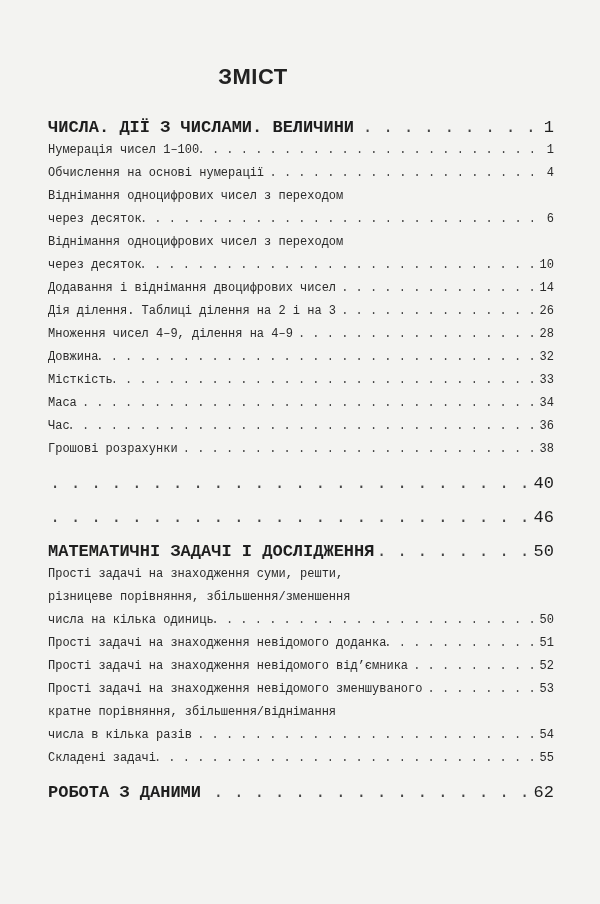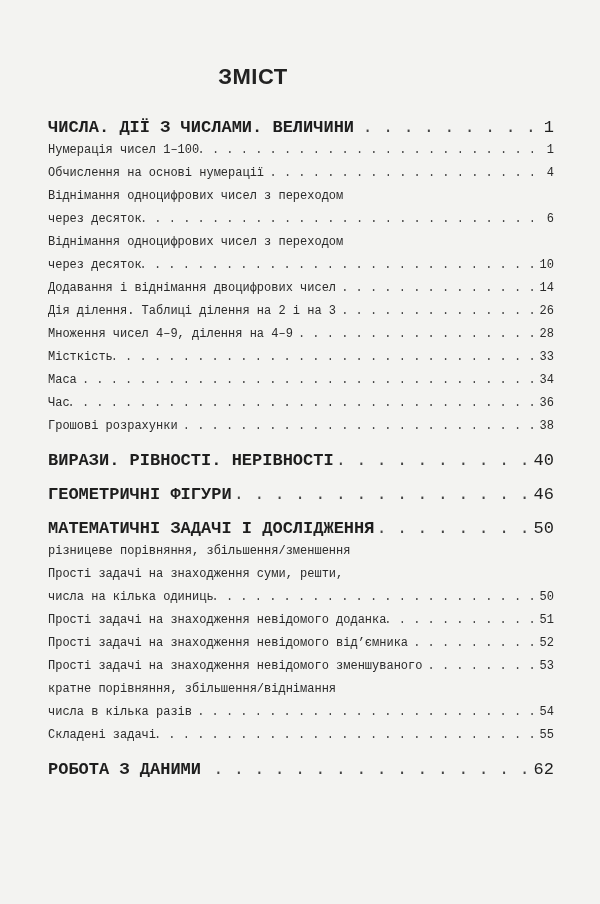--- a/index.html
+++ b/index.html
@@ -136,20 +136,27 @@
     </div>
     <div class="entry item">
       <div class="line">
         <span class="text">Множення чисел 4–9, ділення на 4–9</span>
         <span class="dots"></span>
         <span class="page">28</span>
       </div>
     </div>
     <div class="entry item">
       <div class="line">
+        <span class="text">Довжина</span>
+        <span class="dots"></span>
+        <span class="page">32</span>
+      </div>
+    </div>
+    <div class="entry item">
+      <div class="line">
         <span class="text">Місткість</span>
         <span class="dots"></span>
         <span class="page">33</span>
       </div>
     </div>
     <div class="entry item">
       <div class="line">
         <span class="text">Маса</span>
         <span class="dots"></span>
         <span class="page">34</span>
@@ -164,42 +171,40 @@
     </div>
     <div class="entry item">
       <div class="line">
         <span class="text">Грошові розрахунки</span>
         <span class="dots"></span>
         <span class="page">38</span>
       </div>
     </div>
     <div class="entry section gap">
       <div class="line">
-        <span class="text">ВИРАЗИ. РІВНОСТІ. НЕРІВНОСТІ</span>
         <span class="dots"></span>
         <span class="page">40</span>
       </div>
     </div>
     <div class="entry section gap">
       <div class="line">
-        <span class="text">ГЕОМЕТРИЧНІ ФІГУРИ</span>
         <span class="dots"></span>
         <span class="page">46</span>
       </div>
     </div>
     <div class="entry section gap">
       <div class="line">
         <span class="text">МАТЕМАТИЧНІ ЗАДАЧІ І ДОСЛІДЖЕННЯ</span>
         <span class="dots"></span>
         <span class="page">50</span>
       </div>
     </div>
     <div class="entry item">
+      <div class="prefix-line">Прості задачі на знаходження суми, решти,</div>
       <div class="prefix-line">різницеве порівняння, збільшення/зменшення</div>
-      <div class="prefix-line">Прості задачі на знаходження суми, решти,</div>
       <div class="line">
         <span class="text">числа на кілька одиниць</span>
         <span class="dots"></span>
         <span class="page">50</span>
       </div>
     </div>
     <div class="entry item">
       <div class="line">
         <span class="text">Прості задачі на знаходження невідомого доданка</span>
         <span class="dots"></span>

